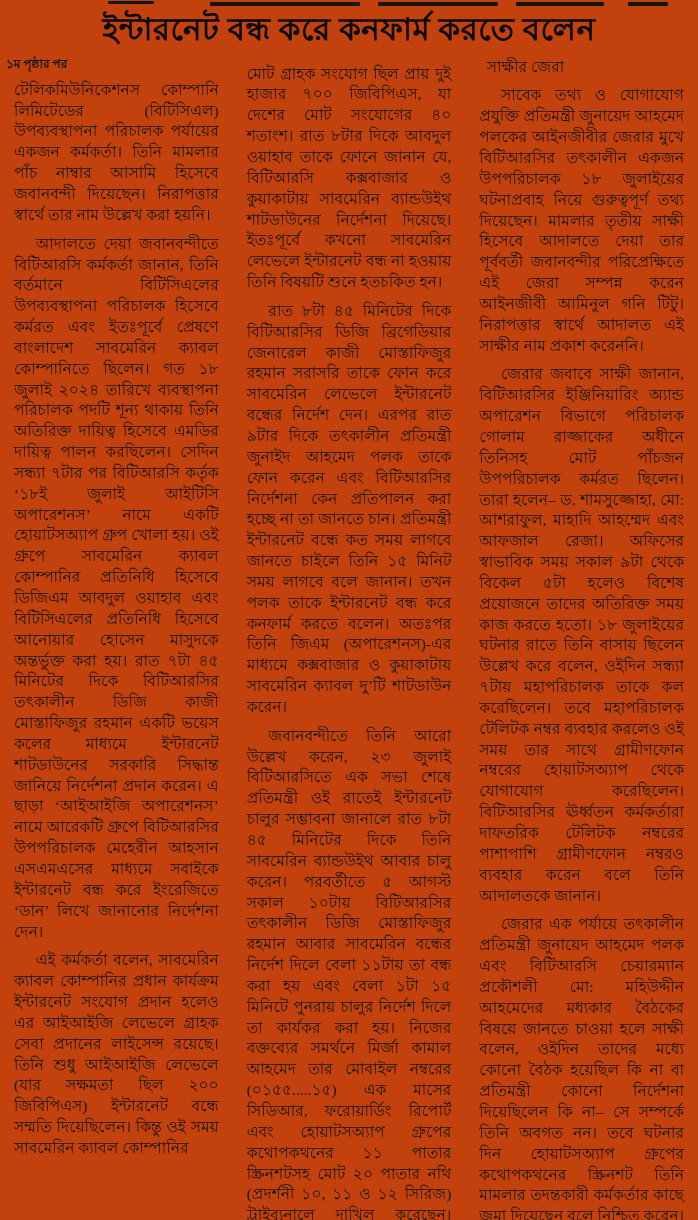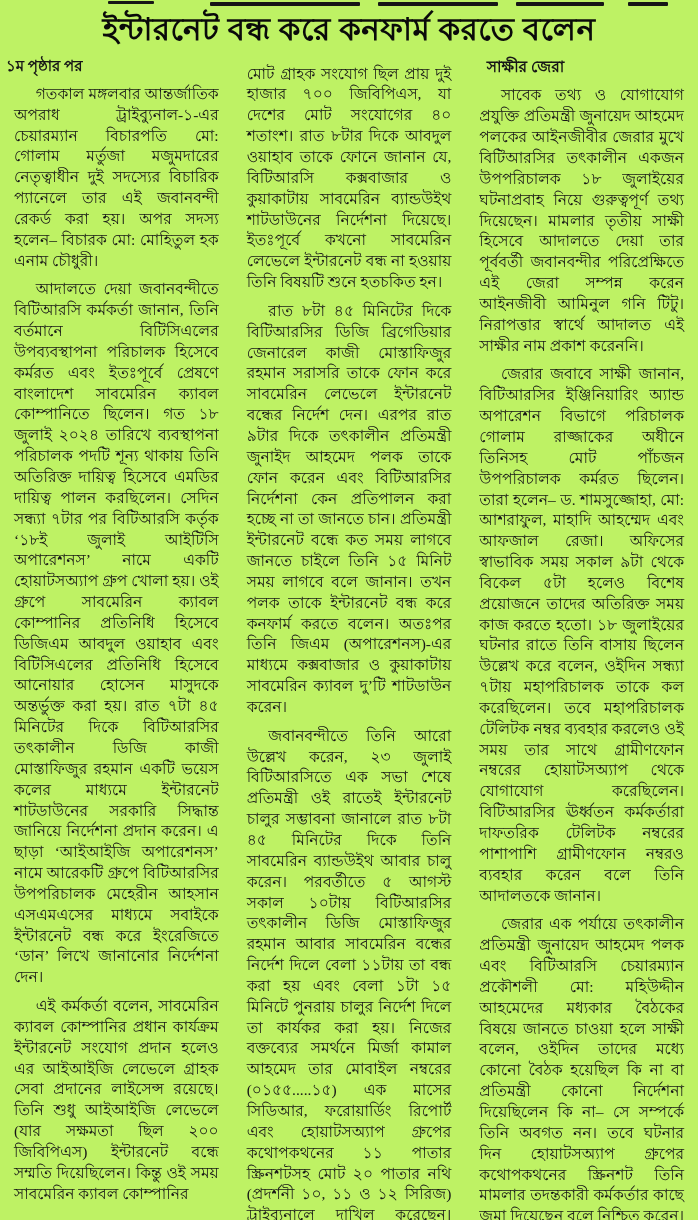--- a/index.html
+++ b/index.html
@@ -7,21 +7,21 @@
     padding: 0;
     background: #ffffff;
     color: #111111;
     font-family: "Liberation Serif", "DejaVu Sans", sans-serif;
   }
   .page {
     position: relative;
     width: 698px;
     height: 1220px;
     margin: 0 auto;
-    background: #bef264;
+    background: #c2410c;
     overflow: hidden;
     box-sizing: border-box;
   }
   
   .top-crop {
     position: absolute;
     top: 0; left: 0; right: 0;
     height: 8px;
     overflow: hidden;
   }
@@ -64,25 +64,25 @@
   }
   .col p {
     margin: 8px;
     text-indent: 1.4em;
   }
   .col p.first {
     text-indent: 0;
   }
   .continuation {
     font-weight: 700;
-    font-size: 15px;
+    font-size: 12px;
     margin: 0 0 1px 0;
   }
   .subhead {
-    font-weight: 700;
+    font-weight: 400;
     margin: 1px 0 1px 0;
     text-indent: 1.0em;
   }
 </style>
 </head>
 <body>
 
 <div class="page">
 
   <div class="top-crop">
@@ -92,21 +92,21 @@
     <span class="frag f4"></span>
     <span class="frag f5"></span>
   </div>
 
   <h1 class="headline">ইন্টারনেট বন্ধ করে কনফার্ম করতে বলেন</h1>
 
   <div class="columns">
 
     <div class="col">
       <div class="continuation">১ম পৃষ্ঠার পর</div>
-      <p>গতকাল মঙ্গলবার আন্তর্জাতিক অপরাধ ট্রাইব্যুনাল-১-এর চেয়ারম্যান বিচারপতি মো: গোলাম মর্তুজা মজুমদারের নেতৃত্বাধীন দুই সদস্যের বিচারিক প্যানেলে তার এই জবানবন্দী রেকর্ড করা হয়। অপর সদস্য হলেন– বিচারক মো: মোহিতুল হক এনাম চৌধুরী।</p>
+      <p class="first">টেলিকমিউনিকেশনস কোম্পানি লিমিটেডের (বিটিসিএল) উপব্যবস্থাপনা পরিচালক পর্যায়ের একজন কর্মকর্তা। তিনি মামলার পাঁচ নাম্বার আসামি হিসেবে জবানবন্দী দিয়েছেন। নিরাপত্তার স্বার্থে তার নাম উল্লেখ করা হয়নি।</p>
       <p>আদালতে দেয়া জবানবন্দীতে বিটিআরসি কর্মকর্তা জানান, তিনি বর্তমানে বিটিসিএলের উপব্যবস্থাপনা পরিচালক হিসেবে কর্মরত এবং ইতঃপূর্বে প্রেষণে বাংলাদেশ সাবমেরিন ক্যাবল কোম্পানিতে ছিলেন। গত ১৮ জুলাই ২০২৪ তারিখে ব্যবস্থাপনা পরিচালক পদটি শূন্য থাকায় তিনি অতিরিক্ত দায়িত্ব হিসেবে এমডির দায়িত্ব পালন করছিলেন। সেদিন সন্ধ্যা ৭টার পর বিটিআরসি কর্তৃক ‘১৮ই জুলাই আইটিসি অপারেশনস’ নামে একটি হোয়াটসঅ্যাপ গ্রুপ খোলা হয়। ওই গ্রুপে সাবমেরিন ক্যাবল কোম্পানির প্রতিনিধি হিসেবে ডিজিএম আবদুল ওয়াহাব এবং বিটিসিএলের প্রতিনিধি হিসেবে আনোয়ার হোসেন মাসুদকে অন্তর্ভুক্ত করা হয়। রাত ৭টা ৪৫ মিনিটের দিকে বিটিআরসির তৎকালীন ডিজি কাজী মোস্তাফিজুর রহমান একটি ভয়েস কলের মাধ্যমে ইন্টারনেট শাটডাউনের সরকারি সিদ্ধান্ত জানিয়ে নির্দেশনা প্রদান করেন। এ ছাড়া ‘আইআইজি অপারেশনস’ নামে আরেকটি গ্রুপে বিটিআরসির উপপরিচালক মেহেরীন আহসান এসএমএসের মাধ্যমে সবাইকে ইন্টারনেট বন্ধ করে ইংরেজিতে ‘ডান’ লিখে জানানোর নির্দেশনা দেন।</p>
       <p>এই কর্মকর্তা বলেন, সাবমেরিন ক্যাবল কোম্পানির প্রধান কার্যক্রম ইন্টারনেট সংযোগ প্রদান হলেও এর আইআইজি লেভেলে গ্রাহক সেবা প্রদানের লাইসেন্স রয়েছে। তিনি শুধু আইআইজি লেভেলে (যার সক্ষমতা ছিল ২০০ জিবিপিএস) ইন্টারনেট বন্ধে সম্মতি দিয়েছিলেন। কিন্তু ওই সময় সাবমেরিন ক্যাবল কোম্পানির</p>
     </div>
 
     <div class="col">
       <p class="first">মোট গ্রাহক সংযোগ ছিল প্রায় দুই হাজার ৭০০ জিবিপিএস, যা দেশের মোট সংযোগের ৪০ শতাংশ। রাত ৮টার দিকে আবদুল ওয়াহাব তাকে ফোনে জানান যে, বিটিআরসি কক্সবাজার ও কুয়াকাটায় সাবমেরিন ব্যান্ডউইথ শাটডাউনের নির্দেশনা দিয়েছে। ইতঃপূর্বে কখনো সাবমেরিন লেভেলে ইন্টারনেট বন্ধ না হওয়ায় তিনি বিষয়টি শুনে হতচকিত হন।</p>
       <p>রাত ৮টা ৪৫ মিনিটের দিকে বিটিআরসির ডিজি ব্রিগেডিয়ার জেনারেল কাজী মোস্তাফিজুর রহমান সরাসরি তাকে ফোন করে সাবমেরিন লেভেলে ইন্টারনেট বন্ধের নির্দেশ দেন। এরপর রাত ৯টার দিকে তৎকালীন প্রতিমন্ত্রী জুনাইদ আহমেদ পলক তাকে ফোন করেন এবং বিটিআরসির নির্দেশনা কেন প্রতিপালন করা হচ্ছে না তা জানতে চান। প্রতিমন্ত্রী ইন্টারনেট বন্ধে কত সময় লাগবে জানতে চাইলে তিনি ১৫ মিনিট সময় লাগবে বলে জানান। তখন পলক তাকে ইন্টারনেট বন্ধ করে কনফার্ম করতে বলেন। অতঃপর তিনি জিএম (অপারেশনস)-এর মাধ্যমে কক্সবাজার ও কুয়াকাটায় সাবমেরিন ক্যাবল দু’টি শাটডাউন করেন।</p>
       <p>জবানবন্দীতে তিনি আরো উল্লেখ করেন, ২৩ জুলাই বিটিআরসিতে এক সভা শেষে প্রতিমন্ত্রী ওই রাতেই ইন্টারনেট চালুর সম্ভাবনা জানালে রাত ৮টা ৪৫ মিনিটের দিকে তিনি সাবমেরিন ব্যান্ডউইথ আবার চালু করেন। পরবর্তীতে ৫ আগস্ট সকাল ১০টায় বিটিআরসির তৎকালীন ডিজি মোস্তাফিজুর রহমান আবার সাবমেরিন বন্ধের নির্দেশ দিলে বেলা ১১টায় তা বন্ধ করা হয় এবং বেলা ১টা ১৫ মিনিটে পুনরায় চালুর নির্দেশ দিলে তা কার্যকর করা হয়। নিজের বক্তব্যের সমর্থনে মির্জা কামাল আহমেদ তার মোবাইল নম্বরের (০১৫৫.....১৫) এক মাসের সিডিআর, ফরোয়ার্ডিং রিপোর্ট এবং হোয়াটসঅ্যাপ গ্রুপের কথোপকথনের ১১ পাতার স্ক্রিনশটসহ মোট ২০ পাতার নথি (প্রদর্শনী ১০, ১১ ও ১২ সিরিজ) ট্রাইব্যুনালে দাখিল করেছেন। সিডিআরের কপিতে টেলিটকের ডিজিএম হাসিব নবী, সিনিয়র ম্যানেজার শাহিদুর রহমান এবং অতিরিক্ত মহাব্যবস্থাপক মো: মনছুর</p>
     </div>
 

